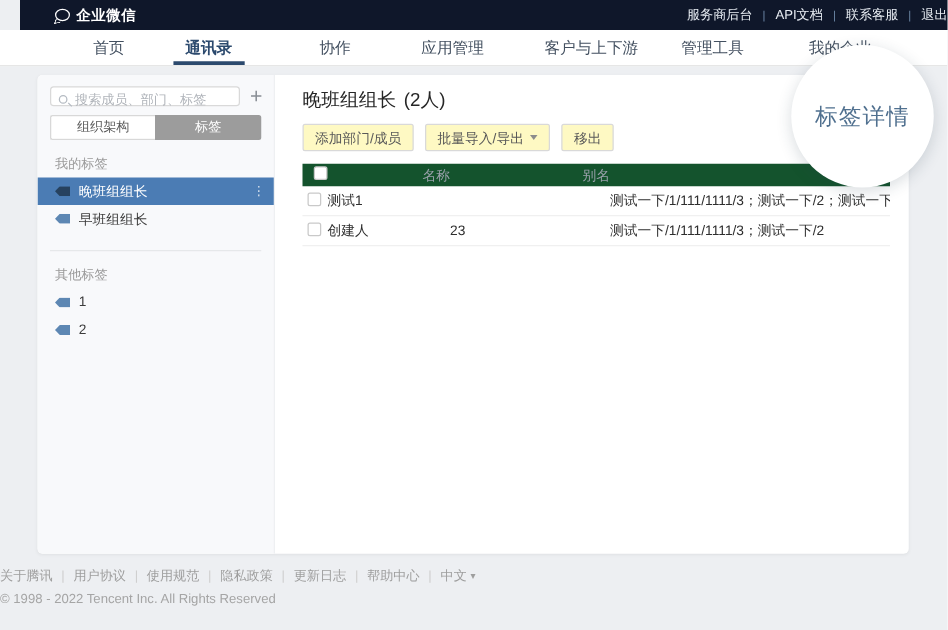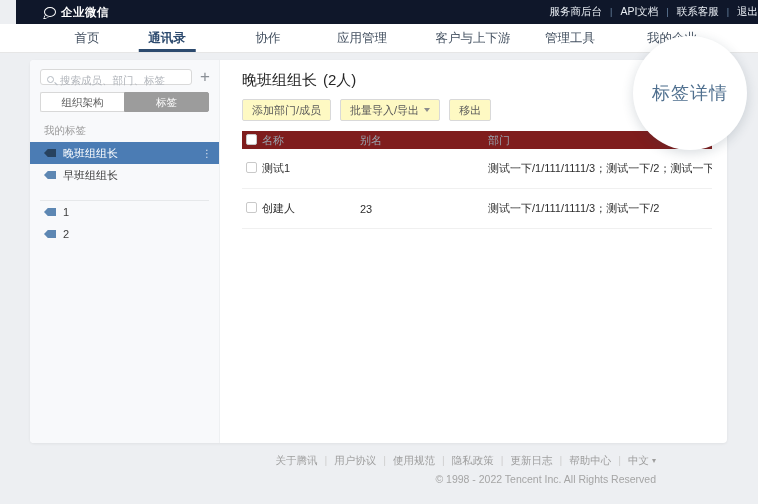--- a/index.html
+++ b/index.html
@@ -64,34 +64,34 @@
   .page-title { font-size:15px; color:#262626; font-weight:500; margin-top:1px; }
   .page-title .count { margin-left:6px; }
   .toolbar { margin-top:9px; display:flex; }
   .toolbar .btn { height:22px; padding:0 9px; margin-right:9px; background:#fef9c3; border:1px solid #d9d9d9;
                   border-radius:2px; font-size:11px; color:#595959; font-family:inherit; cursor:pointer;
                   display:flex; align-items:center; }
   .caret-down { display:inline-block; width:0; height:0; border-left:3.5px solid transparent;
                 border-right:3.5px solid transparent; border-top:4px solid #8c8c8c; margin-left:5px; }
   .table { margin-top:10px; }
   .thead, .trow { display:grid; grid-template-columns:20px 98px 128px 1fr; align-items:center; }
-  .thead { height:18px; background:#7f1d1d; color:#99a0aa; font-size:11px; }
-  .trow { height:40px; border-bottom:1px solid #f0f0f0; font-size:11px; color:#2e2e2e; }
+  .thead { height:18px; background:#14532d; color:#99a0aa; font-size:11px;text-align:right; }
+  .trow { height:24px; border-bottom:1px solid #f0f0f0; font-size:11px; color:#2e2e2e; }
   .checkbox { width:11px; height:11px; border:1px solid #c9c9c9; border-radius:2px; background:#fff;
               display:inline-block; margin-left:4px; cursor:pointer; }
   .cell-dept { white-space:nowrap; overflow:hidden; }
 
   
   .spot-circle { position:absolute; left:633px; top:36px; width:114px; height:114px; background:#fff;
                  border-radius:50%; box-shadow:0 3px 12px rgba(40,60,80,.18); z-index:30;
                  display:flex; align-items:center; justify-content:center; }
   .spot-circle span { font-size:18px; color:#50708f; letter-spacing:1px; }
 
   
-  .footer { position:absolute; left:0; top:454px; width:656px; text-align:right; }
+  .footer { position:absolute; left:0; top:454px; width:656px; text-align:left; }
   .f-links { font-size:10.5px; color:#9e9e9e; }
   .f-link { cursor:pointer; }
   .f-link:not(:last-of-type)::after { content:"|"; color:#cfcfcf; margin:0 7px; }
   .lang-caret { font-size:8px; color:#9e9e9e; margin-left:3px; vertical-align:1px; }
   .copyright { margin-top:5px; font-size:10.5px; color:#a5a5a5; }
 </style>
 </head>
 <body>
 
 <div class="page">
@@ -147,20 +147,21 @@
           <div class="tag-item">
             <span class="tag-icon"></span>
             <span class="tag-label">早班组组长</span>
 
           </div>
 
       </div>
 
       <div class="side-divider"></div>
 
+      <div class="side-section-title">其他标签</div>
       <div>
 
           <div class="tag-item">
             <span class="tag-icon"></span>
             <span class="tag-label">1</span>
 
           </div>
 
           <div class="tag-item">
             <span class="tag-icon"></span>

